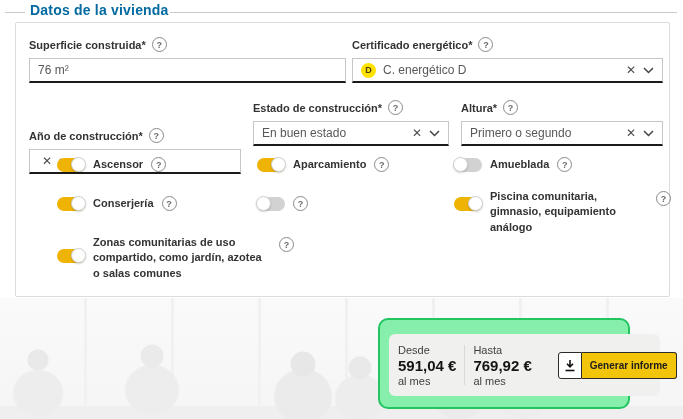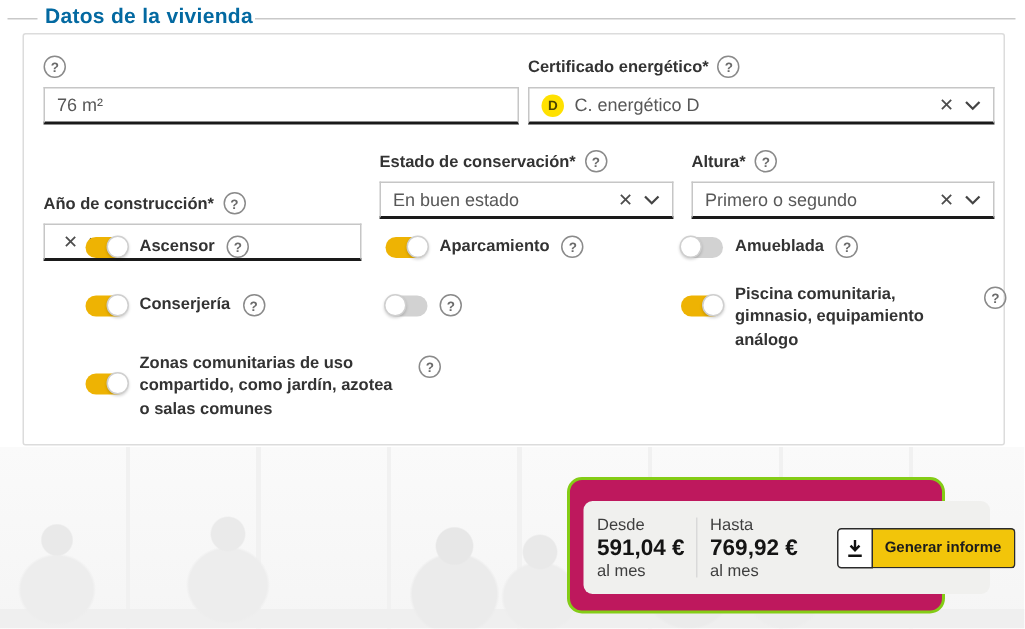--- a/index.html
+++ b/index.html
@@ -54,22 +54,22 @@
   .tog.on{background:#eeb303;}
   .tog.off{background:#d2d2d2;}
   .tog .knob{position:absolute;top:-1px;width:15px;height:15px;background:#fff;border:1px solid #cfcfcf;
              border-radius:50%;box-sizing:border-box;box-shadow:0 1px 2px rgba(0,0,0,.18);}
   .tog.on .knob{right:-1px;}
   .tog.off .knob{left:-1px;}
   .t-label{font-size:11px;font-weight:bold;color:#333;line-height:1.4;}
   .w158{width:158px;}
   .w178{width:178px;}
   
-  .result-panel{position:absolute;left:378px;top:318px;width:252px;height:91px;background:#be185d;
-                border:2px solid #84cc16;border-radius:10px;box-sizing:border-box;}
+  .result-panel{position:absolute;left:378px;top:318px;width:252px;height:91px;background:#86efac;
+                border:2px solid #22c55e;border-radius:10px;box-sizing:border-box;}
   .result-inner{position:absolute;left:9px;top:14px;width:271px;height:62px;background:#f0f0ee;border-radius:6px;
                 display:flex;align-items:center;padding:0 9px;box-sizing:border-box;}
   .price-col{display:flex;flex-direction:column;flex-shrink:0;}
   .price-col .cap{font-size:11px;color:#3e3e3e;}
   .price-col .amt{font-size:15px;font-weight:bold;color:#141414;margin:1px 0;white-space:nowrap;}
   .price-col .per{font-size:11px;color:#3e3e3e;}
   .vdiv{width:1px;height:40px;background:#d9d9d9;margin:0 8px;flex-shrink:0;}
   .btn-group{display:flex;align-items:center;margin-left:6px;padding-left:20px;}
   .dl-btn{width:24px;height:27px;background:#fff;border:1px solid #2b2b2b;border-radius:3px 0 0 3px;
           display:flex;align-items:center;justify-content:center;cursor:pointer;box-sizing:border-box;}
@@ -83,20 +83,21 @@
 <div class="bg-photo"></div>
 
 <div class="legend-dash"></div>
 <div class="page-title">Datos de la vivienda</div>
 <div class="legend-line"></div>
 
 <div class="card">
 
   <div class="field" style="left:13px;top:14px;width:317px;">
     <div class="lbl-row">
+      <span class="lbl">Superficie construida*</span>
       <span class="help">?</span>
     </div>
     <div class="box">
       <span class="val">76 m²</span>
     </div>
   </div>
 
   <div class="field" style="left:336px;top:14px;width:311px;">
     <div class="lbl-row">
       <span class="lbl">Certificado energético*</span>
@@ -124,21 +125,21 @@
       <span class="chev">
         <svg width="11" height="7" viewBox="0 0 11 7">
             <polyline points="1,1 5.5,5.5 10,1" stroke="#444" stroke-width="1.5" fill="none"></polyline>
           </svg>
       </span>
     </div>
   </div>
 
   <div class="field" style="left:237px;top:77px;width:196px;">
     <div class="lbl-row">
-      <span class="lbl">Estado de conservación*</span>
+      <span class="lbl">Estado de construcción*</span>
       <span class="help">?</span>
     </div>
     <div class="box">
       <span class="val">En buen estado</span>
       <span class="clear-x">✕</span>
       <span class="chev">
         <svg width="11" height="7" viewBox="0 0 11 7">
             <polyline points="1,1 5.5,5.5 10,1" stroke="#444" stroke-width="1.5" fill="none"></polyline>
           </svg>
       </span>

